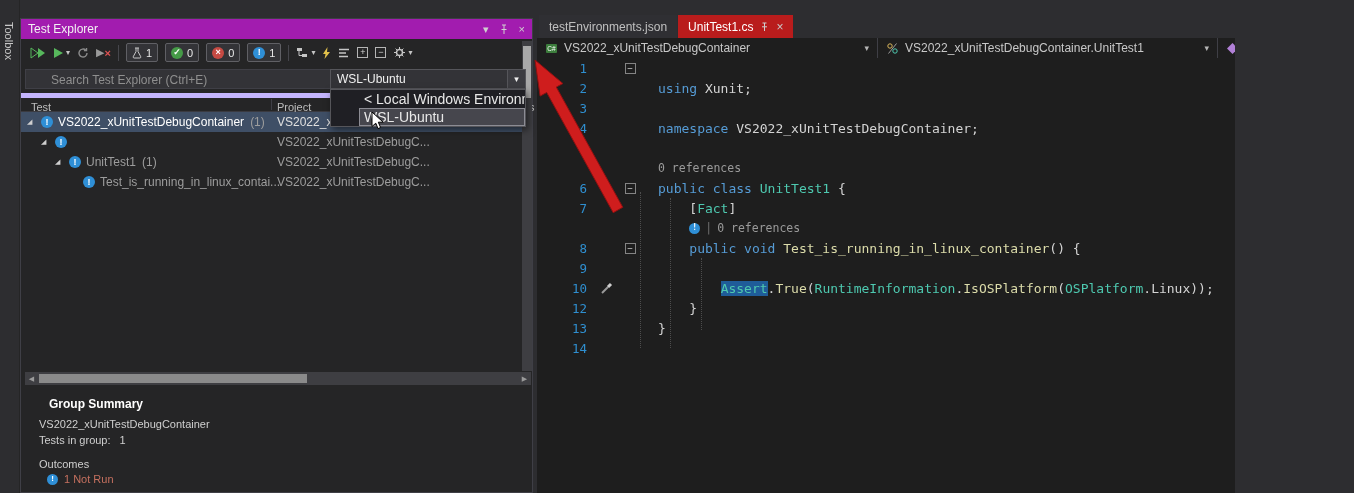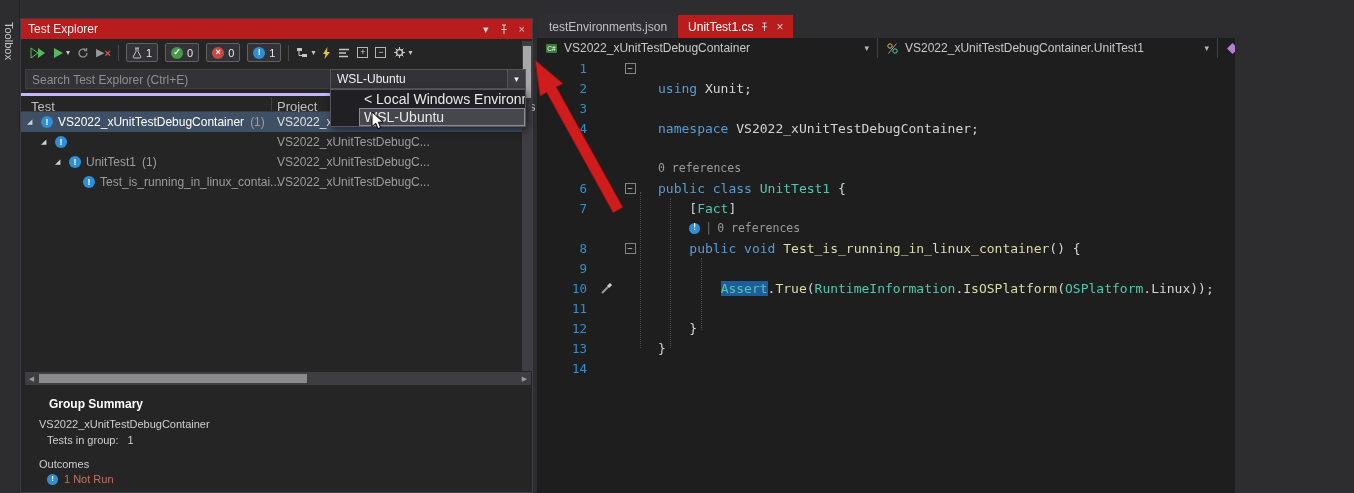--- a/index.html
+++ b/index.html
@@ -5,42 +5,42 @@
   *{margin:0;padding:0;box-sizing:border-box;}
   body{background:#1b1b1c;}
   .app{position:relative;width:1354px;height:493px;background:#2d2d30;font-family:"Liberation Sans",sans-serif;color:#d4d4d4;overflow:hidden;}
 
   
   .toolbox{position:absolute;left:0;top:0;width:20px;height:493px;background:#2d2d30;border-right:1px solid #252526;}
   .toolbox-label{position:absolute;top:22px;left:3px;writing-mode:vertical-rl;font-size:11px;color:#c8c8c8;}
 
   
   .te{position:absolute;left:20px;top:18px;width:513px;height:475px;background:#252526;border:1px solid #3f3f46;}
-  .te-title{position:absolute;top:0;left:0;right:0;height:20px;background:#b91c1c;display:flex;align-items:center;padding:0 7px;}
+  .te-title{position:absolute;top:0;left:0;right:0;height:20px;background:#a21caf;display:flex;align-items:center;padding:0 7px;}
   .te-title-text{font-size:12px;color:#f2f2f2;}
   .te-title-icons{margin-left:auto;display:flex;gap:10px;align-items:center;color:#d0d0d0;font-size:11px;}
   .ticon{display:inline-flex;align-items:center;}
   .te-toolbar{position:absolute;top:20px;left:0;right:12px;height:27px;display:flex;align-items:center;gap:7px;padding:0 9px;}
   .tb-btn{display:inline-flex;align-items:center;gap:2px;color:#c5c5c5;font-size:12px;position:relative;}
   .dimplay{color:#9a9a9a;font-size:11px;line-height:1;}
   .redx{color:#e05252;font-weight:bold;font-size:11px;margin-left:-2px;}
   .mini-chev{font-size:8px;color:#c5c5c5;}
   .tb-sep{width:1px;height:16px;background:#46464c;}
   .badge{display:inline-flex;align-items:center;gap:4px;border:1px solid #606065;height:19px;padding:0 5px;border-radius:2px;background:#333337;}
   .cnt{font-size:11px;color:#e8e8e8;}
   .circ{display:inline-flex;align-items:center;justify-content:center;width:12px;height:12px;border-radius:50%;color:#fff;font-size:9px;font-weight:bold;line-height:1;flex:none;}
   .circ.tiny{width:11px;height:11px;font-size:8px;}
   .circ.green{background:#459a47;}
   .circ.red{background:#c64a43;}
   .circ.blue{background:#2f8fd6;}
   .boxicon{width:11px;height:11px;border:1px solid #b5b5b5;color:#d5d5d5;font-size:9px;line-height:9px;text-align:center;display:inline-block;}
   .te-search{position:absolute;top:50px;left:4px;width:497px;height:20px;background:#333337;border:1px solid #3f3f46;}
-  .te-search input{width:100%;height:100%;background:transparent;border:none;outline:none;color:#cccccc;font-size:12px;padding:0 6px;font-family:inherit;}
+  .te-search input{width:100%;height:100%;background:transparent;border:none;outline:none;color:#cccccc;font-size:12px;padding:0 6px;font-family:inherit;margin-left:19px;}
   .te-search input::placeholder{color:#8f8f8f;}
-  .te-headers{position:absolute;top:74px;left:0;right:0;height:19px;border-top:3px solid #c4b5fd;border-bottom:1px solid #3a3a40;font-size:13px;color:#bdbdbd;}
+  .te-headers{position:absolute;top:74px;left:0;right:0;height:19px;border-top:5px solid #c4b5fd;border-bottom:1px solid #3a3a40;font-size:11px;color:#bdbdbd;}
   .th-test{position:absolute;left:10px;top:3px;}
   .th-project{position:absolute;left:256px;top:3px;}
   .th-clip{position:absolute;left:508px;top:3px;}
   .th-sep1{position:absolute;left:250px;top:1px;bottom:1px;width:1px;background:#3f3f46;}
   .th-sep2{position:absolute;left:500px;top:1px;bottom:1px;width:1px;background:#3f3f46;}
   .te-rows{position:absolute;top:93px;left:0;right:0;}
   .tree-row{position:relative;height:20px;font-size:12px;color:#9d9d9d;}
   .tree-row.sel{background:#3f4f66;}
   .cell-test{display:flex;align-items:center;gap:5px;height:20px;overflow:hidden;white-space:nowrap;}
   .expander{font-size:7px;color:#cfcfcf;width:9px;flex:none;}
@@ -50,21 +50,21 @@
   .tree-row.sel .cell-project{color:#e0e0e0;}
   .te-hscroll{position:absolute;top:353px;left:4px;width:506px;height:13px;background:#3e3e42;}
   .hs-arrow{position:absolute;top:0;width:13px;height:13px;text-align:center;font-size:7px;line-height:13px;color:#9a9a9a;}
   .hs-arrow.left{left:0;} .hs-arrow.right{right:0;}
   .hs-thumb{position:absolute;left:14px;top:2px;width:268px;height:9px;background:#8a8a8a;}
   .te-vscroll{position:absolute;top:22px;right:0;width:10px;height:330px;background:#3e3e42;}
   .vs-thumb{position:absolute;top:5px;left:1px;width:8px;height:52px;background:#a8a8a8;}
   .te-group{position:absolute;top:372px;left:0;right:0;bottom:0;}
   .gs-title{position:absolute;left:8px;top:6px;font-size:12px;font-weight:bold;color:#ffffff;margin-left:20px;}
   .gs-name{position:absolute;left:18px;top:27px;font-size:11px;color:#cfcfcf;}
-  .gs-tests{position:absolute;left:26px;top:43px;font-size:11px;color:#cfcfcf;display:flex;gap:9px;}
+  .gs-tests{position:absolute;left:18px;top:43px;font-size:11px;color:#cfcfcf;display:flex;gap:9px;}
   .gs-outcomes{position:absolute;left:18px;top:67px;font-size:11px;color:#cfcfcf;}
   .gs-notrun{position:absolute;left:26px;top:82px;font-size:11px;color:#c5705f;display:flex;align-items:center;gap:6px;}
 
   
   .editor{position:absolute;left:537px;top:0;width:698px;height:493px;background:#1e1e1e;}
   .tabwell{position:absolute;top:0;left:0;right:0;height:38px;background:#2d2d30;}
   .tabs{position:absolute;top:15px;left:2px;height:23px;display:flex;}
   .tab{display:flex;align-items:center;gap:7px;padding:0 10px;font-size:12px;color:#c0c0c0;background:#2f2f33;margin-right:1px;cursor:default;}
   .tab.active{background:#b91c1c;color:#ffffff;}
   .tab-close{font-size:12px;color:#c8c8c8;}
@@ -401,26 +401,20 @@
           <span class="glyph">
             <svg width="13" height="13" viewBox="0 0 13 13">
               <path d="M2 11L8 5" stroke="#9a9a9a" stroke-width="2"></path>
               <path d="M8 5l3-3" stroke="#cfcfcf" stroke-width="3"></path>
             </svg>
           </span>
           <span class="foldcol"></span>
           <span class="codeline"><span class="tx">        </span><span class="ty hlsel">Assert</span><span class="tx">.</span><span class="me">True</span><span class="tx">(</span><span class="ty">RuntimeInformation</span><span class="tx">.</span><span class="me">IsOSPlatform</span><span class="tx">(</span><span class="ty">OSPlatform</span><span class="tx">.Linux));</span></span>
         </div>
         <div class="code-row">
-          <span class="ln">11</span>
-          <span class="glyph"></span>
-          <span class="foldcol"></span>
-          <span class="codeline"></span>
-        </div>
-        <div class="code-row">
           <span class="ln">12</span>
           <span class="glyph"></span>
           <span class="foldcol"></span>
           <span class="codeline"><span class="tx">    }</span></span>
         </div>
         <div class="code-row">
           <span class="ln">13</span>
           <span class="glyph"></span>
           <span class="foldcol"></span>
           <span class="codeline"><span class="tx">}</span></span>

